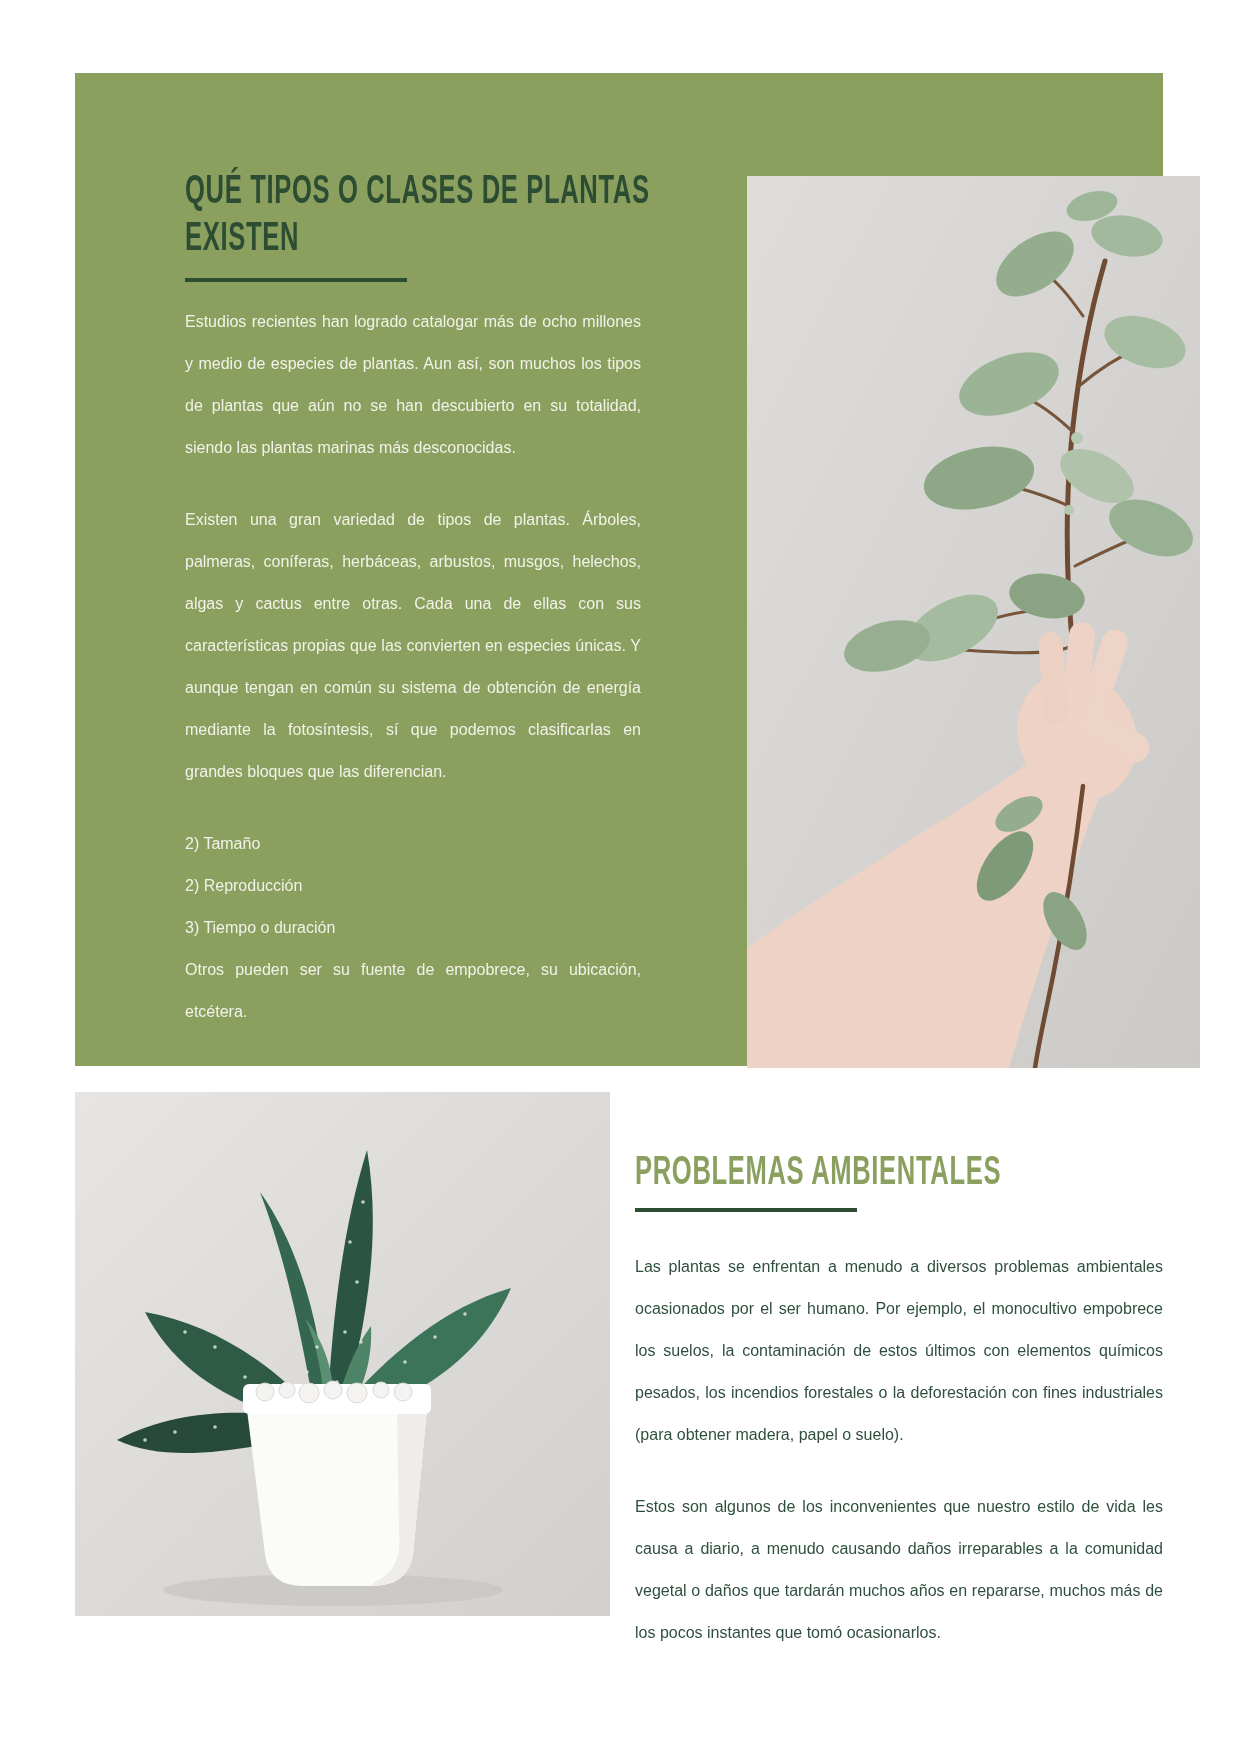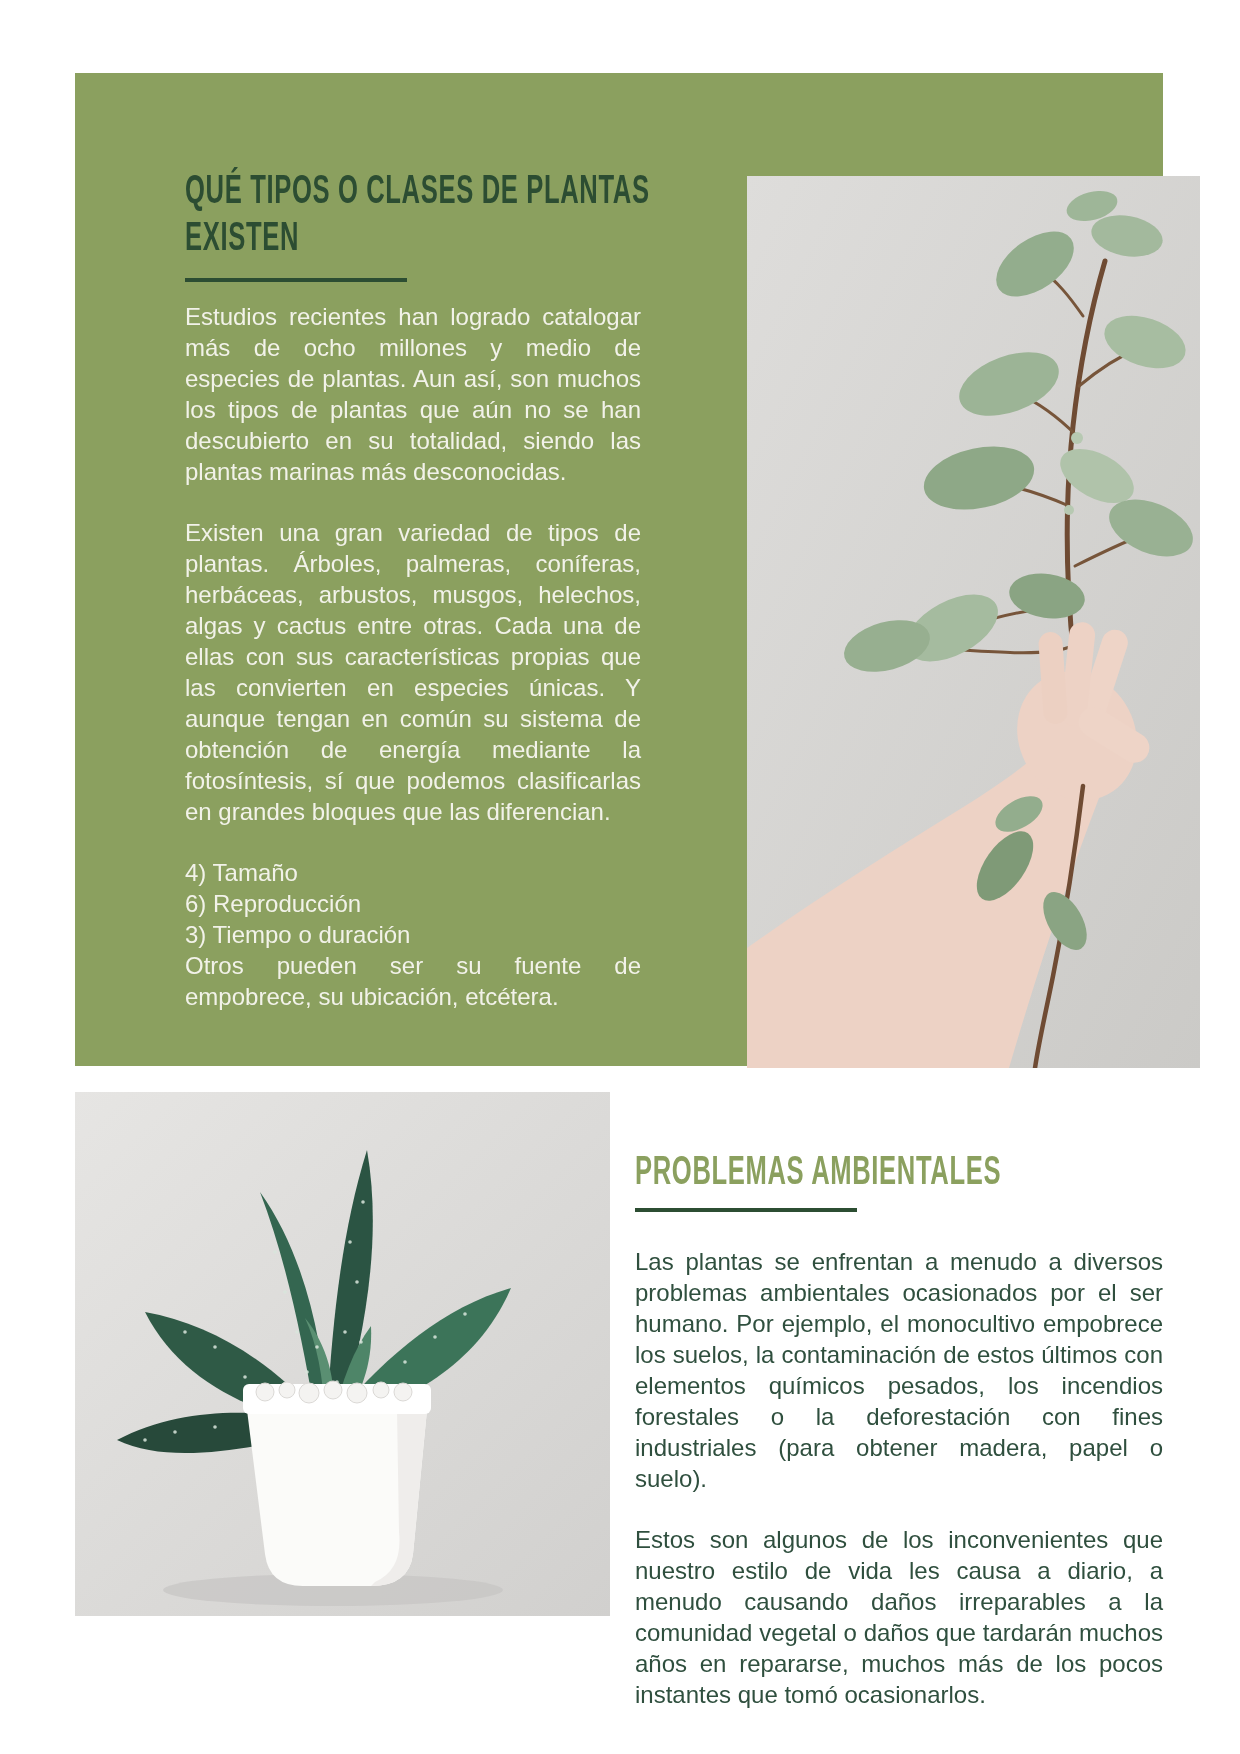--- a/index.html
+++ b/index.html
@@ -26,21 +26,21 @@
     transform:scaleX(0.64); transform-origin:0 50%; white-space:nowrap;
   }
   .col1 .heading-line { color:#2C4D32; }
   .col2 .heading-line { color:#8BA05F; }
 
   .rule { width:222px; height:4px; background:#2C4D32; }
   .col1 .rule { margin-top:18px; }
   .col2 .rule { margin-top:14px; }
 
   .text-col p {
-    font-size:24px; line-height:31px; text-align:justify;
+    font-size:16px; line-height:42px; text-align:justify;
     margin:0 0 30px 0; hyphens:auto;
   }
   .col1 p { color:#F2F2E9; }
   .col2 p { color:#2F4F3E;margin-top:26px; }
   .col1 p.first { margin-top:19px; }
   .col2 p.first { margin-top:34px; }
   .list p { margin:0; text-align:left; }
   .closing { margin-top:30px; }
 </style>
 </head>
@@ -53,22 +53,22 @@
       <h1 class="display-heading">
         <span class="heading-line">Qué tipos o clases de plantas</span>
         <span class="heading-line">existen</span>
       </h1>
       <div class="rule"></div>
 
       <p class="first">Estudios recientes han logrado catalogar más de ocho millones y medio de especies de plantas. Aun así, son muchos los tipos de plantas que aún no se han descubierto en su totalidad, siendo las plantas marinas más desconocidas.</p>
       <p>Existen una gran variedad de tipos de plantas. Árboles, palmeras, coníferas, herbáceas, arbustos, musgos, helechos, algas y cactus entre otras. Cada una de ellas con sus características propias que las convierten en especies únicas. Y aunque tengan en común su sistema de obtención de energía mediante la fotosíntesis, sí que podemos clasificarlas en grandes bloques que las diferencian.</p>
 
       <div class="list">
-        <p>4) Tamaño</p>
-        <p>6) Reproducción</p>
+        <p>2) Tamaño</p>
+        <p>2) Reproducción</p>
         <p>3) Tiempo o duración</p>
       </div>
 
       <p class="closing">Otros pueden ser su fuente de empobrece, su ubicación, etcétera.</p>
     </div>
 
     <figure class="photo photo1">
       <svg viewBox="0 0 453 892" width="453" height="892">
         <defs>
           <linearGradient id="pbg1" x1="0" y1="0" x2="1" y2="1">

